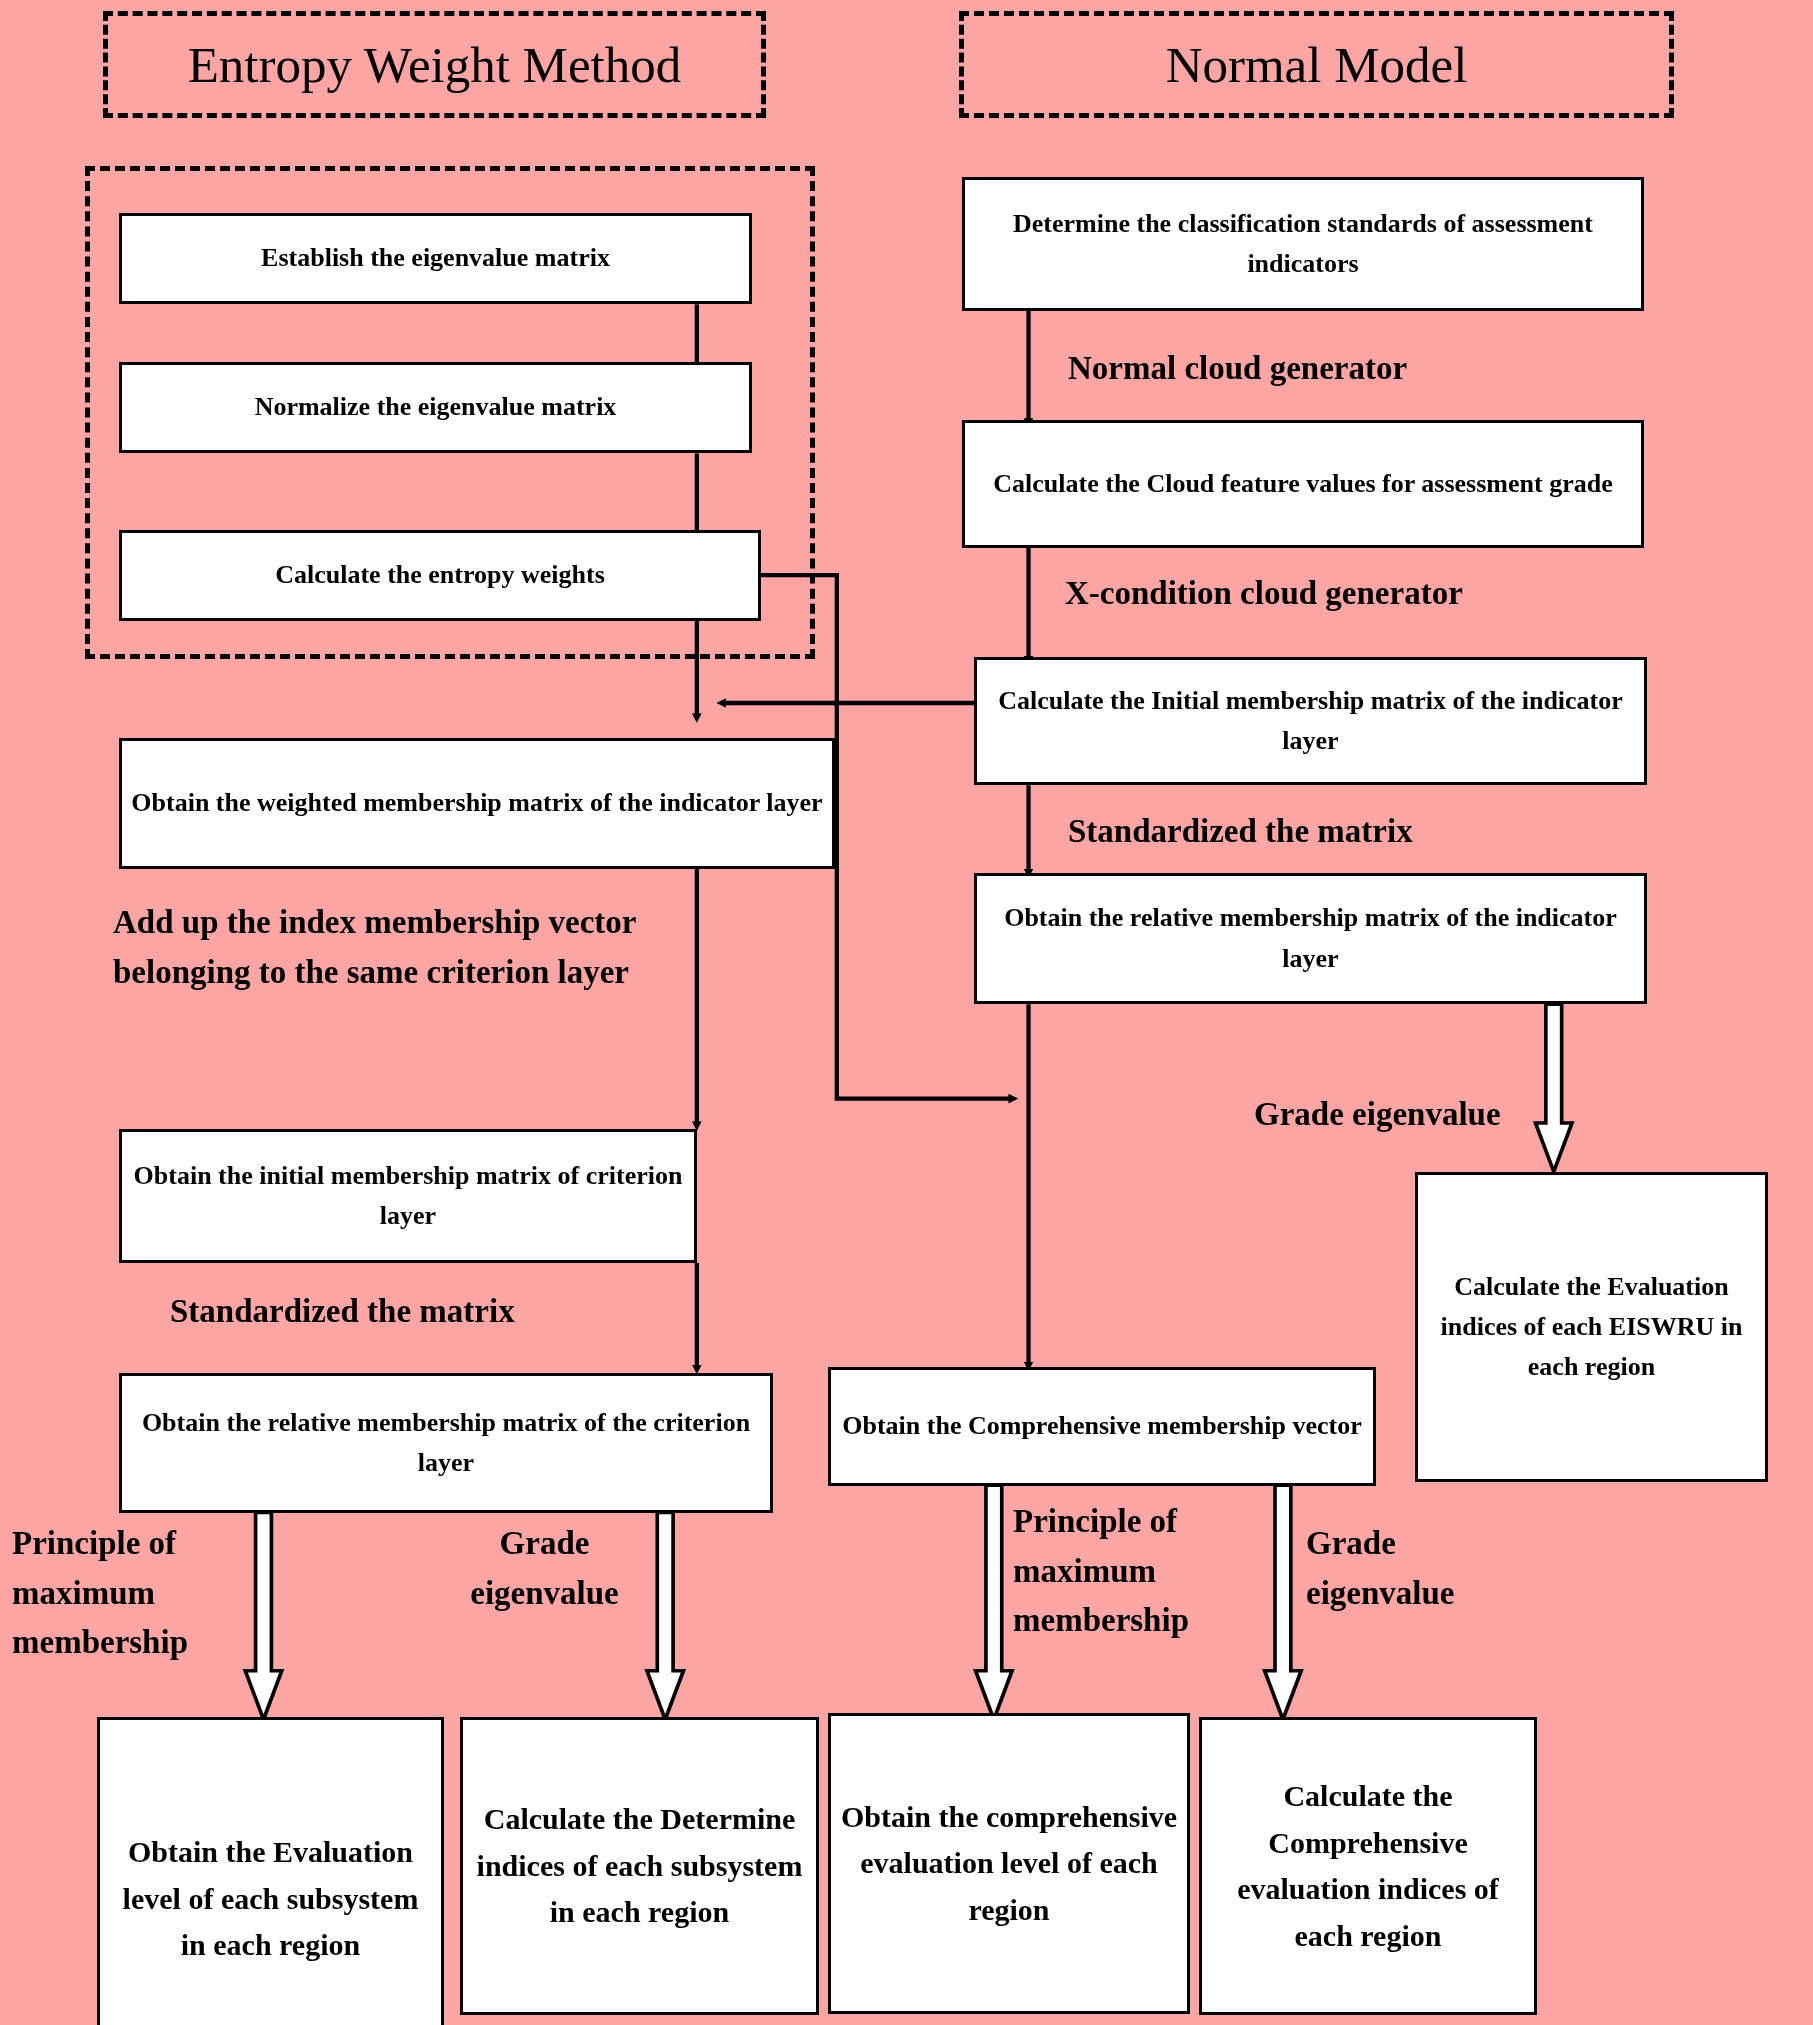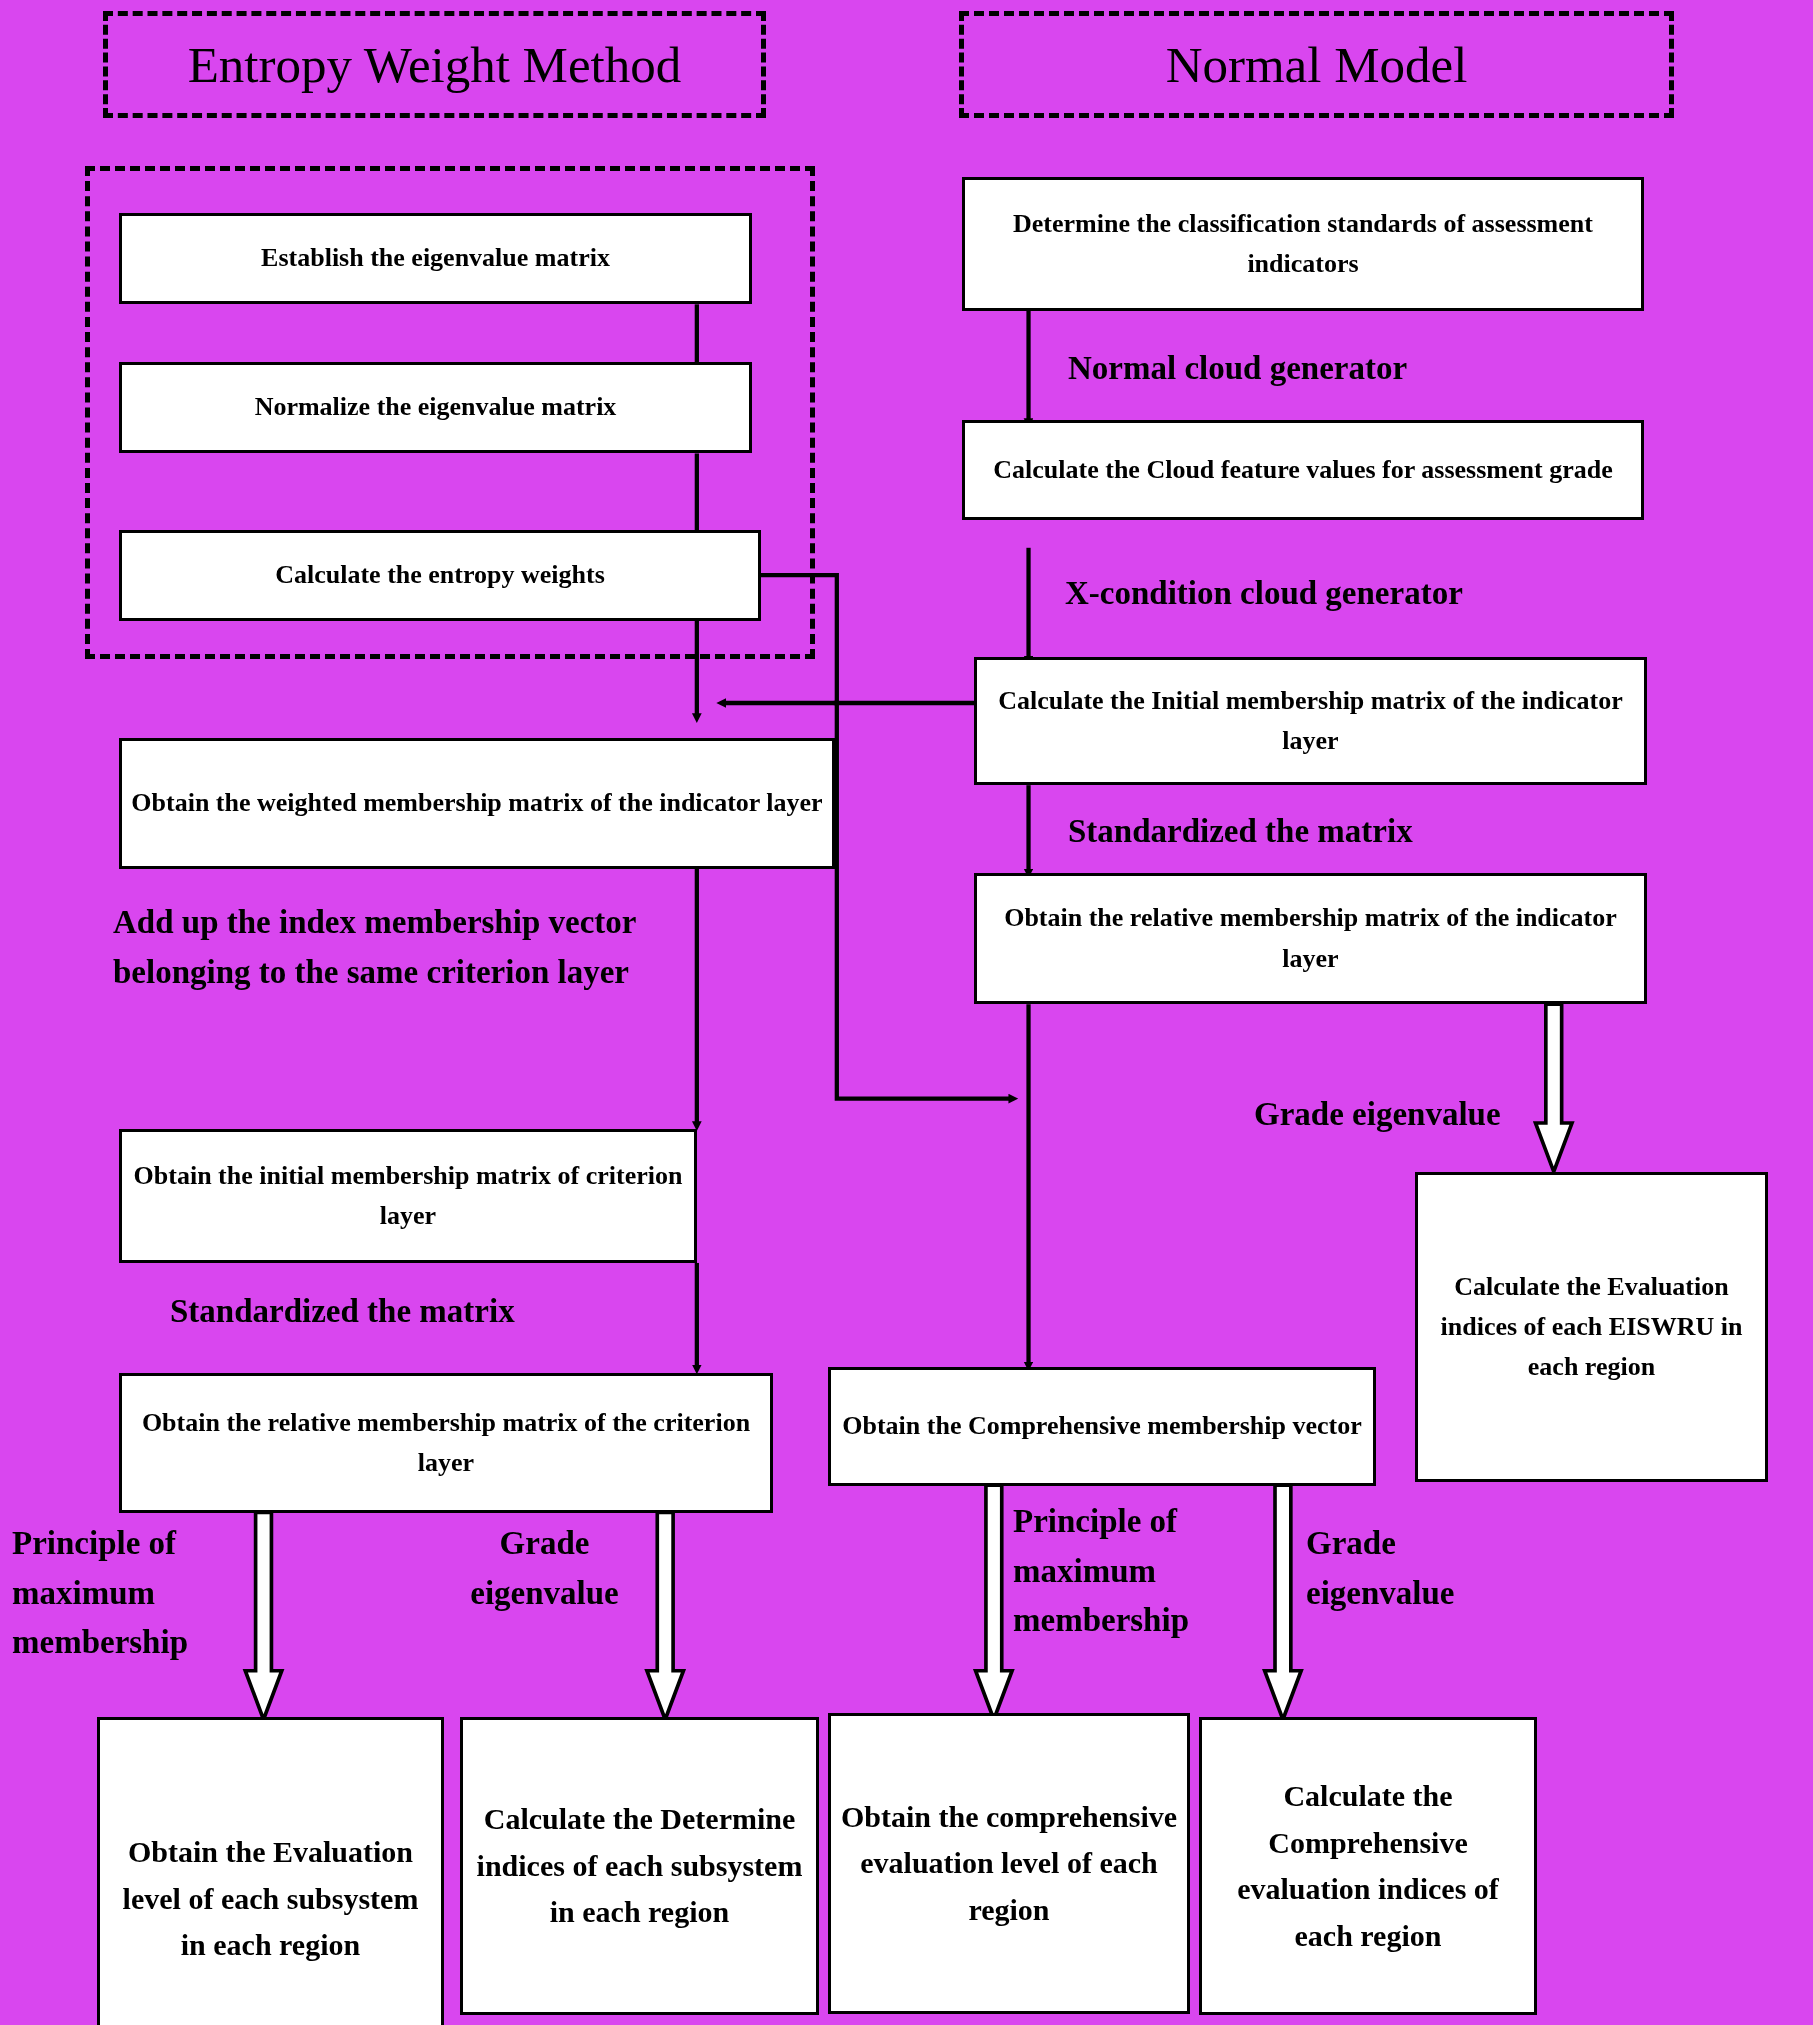--- a/index.html
+++ b/index.html
@@ -1,17 +1,17 @@
 <!DOCTYPE html>
 <html style="font-size:9.7px"><head>
 <meta charset="utf-8">
 <style>
   html,body{margin:0;padding:0;background:#ffffff;}
   body{font-family:"Liberation Serif", serif;}
-  #stage{position:relative;width:1813px;height:2025px;background:#d946ef;overflow:hidden;}
+  #stage{position:relative;width:1813px;height:2025px;background:#fca5a5;overflow:hidden;}
   svg.layer{position:absolute;left:0;top:0;width:1813px;height:2025px;}
   .node{position:absolute;box-sizing:border-box;border:3px solid #000;background:#fff;
         display:flex;align-items:center;justify-content:center;text-align:center;
         font-family:"Liberation Serif", serif;font-weight:bold;color:#000;line-height:1.55;}
   .node span{display:block;padding:0 8.5px;}
   .group{position:absolute;box-sizing:border-box;border:5.5px dashed #000;background:transparent;}
   .grouplabel{position:absolute;display:flex;align-items:center;justify-content:center;
               font-family:"Liberation Serif", serif;font-weight:400;color:#000;}
   .edgelabel{position:absolute;font-family:"Liberation Serif", serif;font-weight:bold;color:#000;
              line-height:1.5;text-align:left;white-space:pre-line;}
@@ -94,21 +94,21 @@
   </div>
 
   <div class="node fs52" style="left:119px;top:530px;width:642px;height:91px;">
     <span>Calculate the entropy weights</span>
   </div>
 
   <div class="node fs52" style="left:962px;top:177px;width:682px;height:134px;">
     <span>Determine the classification standards of assessment indicators</span>
   </div>
 
-  <div class="node fs52" style="left:962px;top:420px;width:682px;height:100px;">
+  <div class="node fs52" style="left:962px;top:420px;width:682px;height:128px;">
     <span>Calculate the Cloud feature values for assessment grade</span>
   </div>
 
   <div class="node fs52" style="left:974px;top:657px;width:673px;height:128px;">
     <span>Calculate the Initial membership matrix of the indicator layer</span>
   </div>
 
   <div class="node fs52" style="left:974px;top:873px;width:673px;height:131px;">
     <span>Obtain the relative membership matrix of the indicator layer</span>
   </div>

